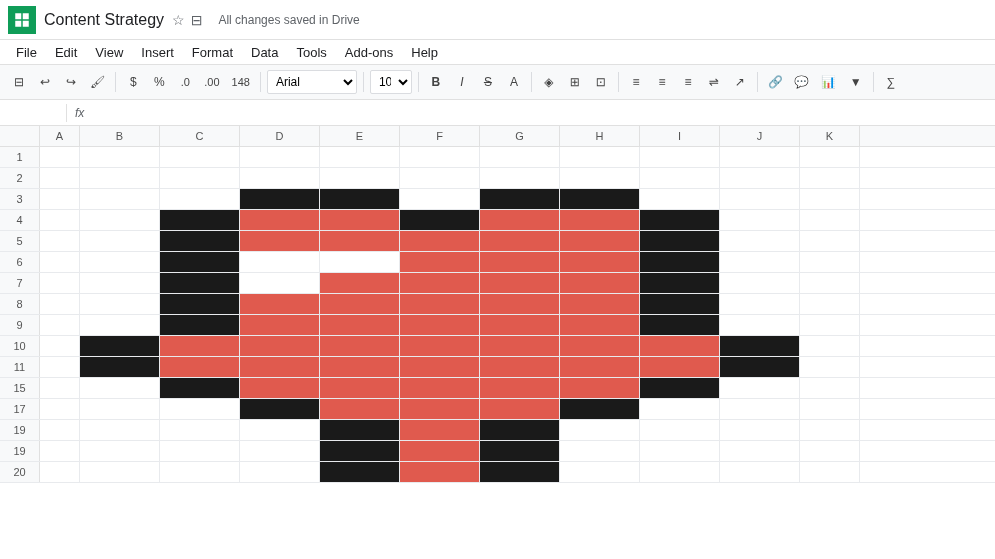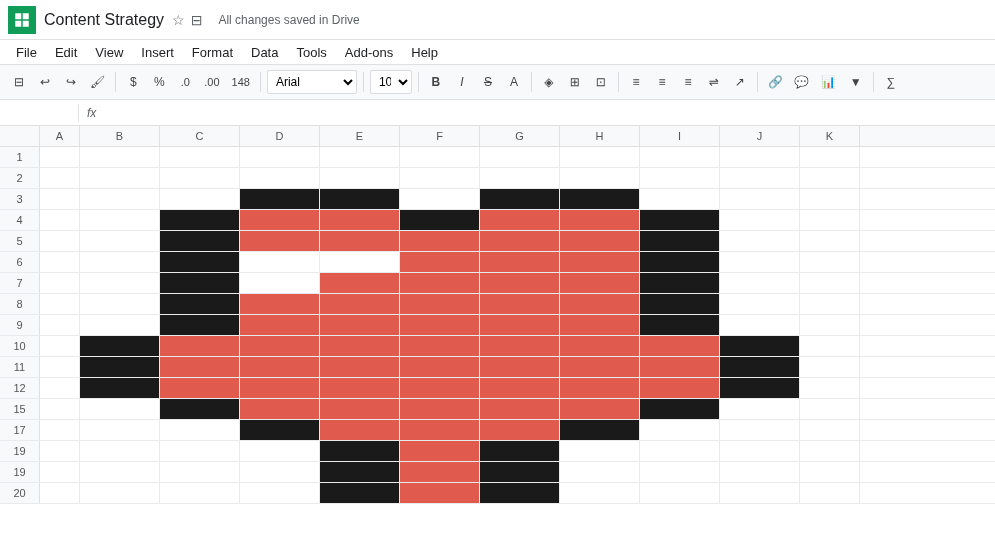--- a/index.html
+++ b/index.html
@@ -77,21 +77,21 @@
     }
     .font-select { width: 90px; }
     .size-select { width: 42px; }
 
     
     #formula-bar {
       display: flex;
       align-items: center;
       border-bottom: 1px solid #e0e0e0;
       height: 26px;
-      padding: 0 20px;
+      padding: 0 8px;
       gap: 8px;
       background: #fff;
     }
     #cell-ref {
       width: 50px; font-size: 12px; border: none; outline: none; color: #444;
       text-align: center;
     }
     #formula-sep { width: 1px; height: 18px; background: #e0e0e0; }
     #fx-label { font-size: 12px; color: #5f6368; font-style: italic; }
     #formula-input { flex: 1; font-size: 12px; border: none; outline: none; color: #444; }
@@ -394,34 +394,20 @@
         <div class="cell" style="width: 80px; background-color: rgb(224, 90, 78);"></div>
         <div class="cell" style="width: 80px; background-color: rgb(224, 90, 78);"></div>
         <div class="cell" style="width: 80px; background-color: rgb(224, 90, 78);"></div>
         <div class="cell" style="width: 80px; background-color: rgb(224, 90, 78);"></div>
         <div class="cell" style="width: 80px; background-color: rgb(224, 90, 78);"></div>
         <div class="cell" style="width: 80px; background-color: rgb(224, 90, 78);"></div>
         <div class="cell" style="width: 80px; background-color: rgb(26, 26, 26);"></div>
         <div class="cell" style="width: 60px;"></div>
       </div>
       <div class="sheet-row">
-        <div class="row-num" style="width: 40px; min-width: 40px;">12</div>
-        <div class="cell" style="width: 40px;"></div>
-        <div class="cell" style="width: 80px; background-color: rgb(26, 26, 26);"></div>
-        <div class="cell" style="width: 80px; background-color: rgb(224, 90, 78);"></div>
-        <div class="cell" style="width: 80px; background-color: rgb(224, 90, 78);"></div>
-        <div class="cell" style="width: 80px; background-color: rgb(224, 90, 78);"></div>
-        <div class="cell" style="width: 80px; background-color: rgb(224, 90, 78);"></div>
-        <div class="cell" style="width: 80px; background-color: rgb(224, 90, 78);"></div>
-        <div class="cell" style="width: 80px; background-color: rgb(224, 90, 78);"></div>
-        <div class="cell" style="width: 80px; background-color: rgb(224, 90, 78);"></div>
-        <div class="cell" style="width: 80px; background-color: rgb(26, 26, 26);"></div>
-        <div class="cell" style="width: 60px;"></div>
-      </div>
-      <div class="sheet-row">
         <div class="row-num" style="width: 40px; min-width: 40px;">15</div>
         <div class="cell" style="width: 40px;"></div>
         <div class="cell" style="width: 80px;"></div>
         <div class="cell" style="width: 80px; background-color: rgb(26, 26, 26);"></div>
         <div class="cell" style="width: 80px; background-color: rgb(224, 90, 78);"></div>
         <div class="cell" style="width: 80px; background-color: rgb(224, 90, 78);"></div>
         <div class="cell" style="width: 80px; background-color: rgb(224, 90, 78);"></div>
         <div class="cell" style="width: 80px; background-color: rgb(224, 90, 78);"></div>
         <div class="cell" style="width: 80px; background-color: rgb(224, 90, 78);"></div>
         <div class="cell" style="width: 80px; background-color: rgb(26, 26, 26);"></div>

